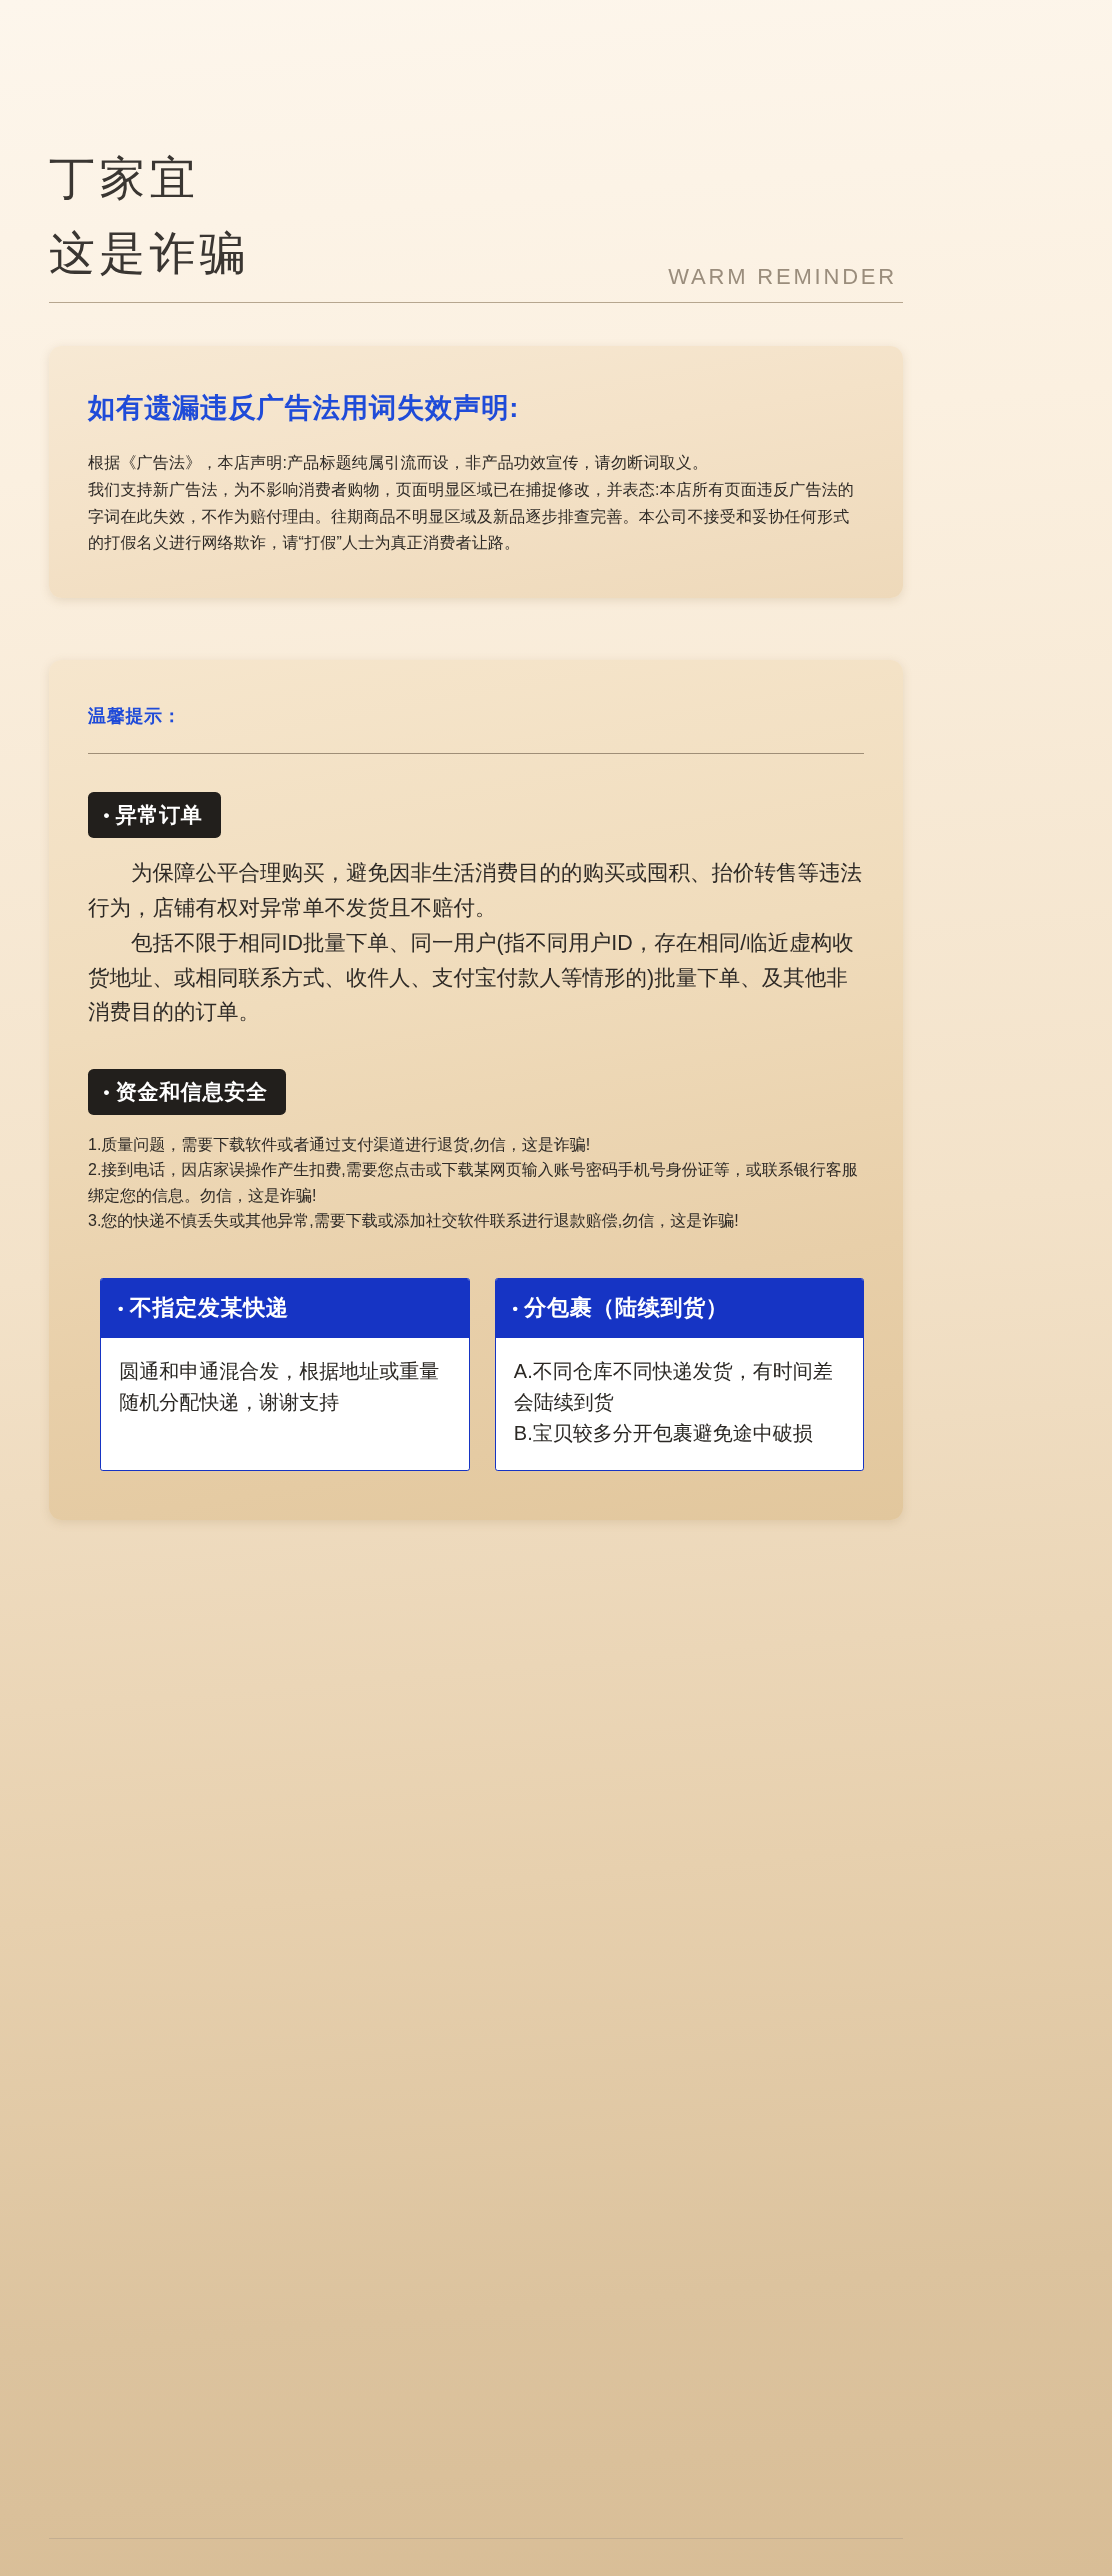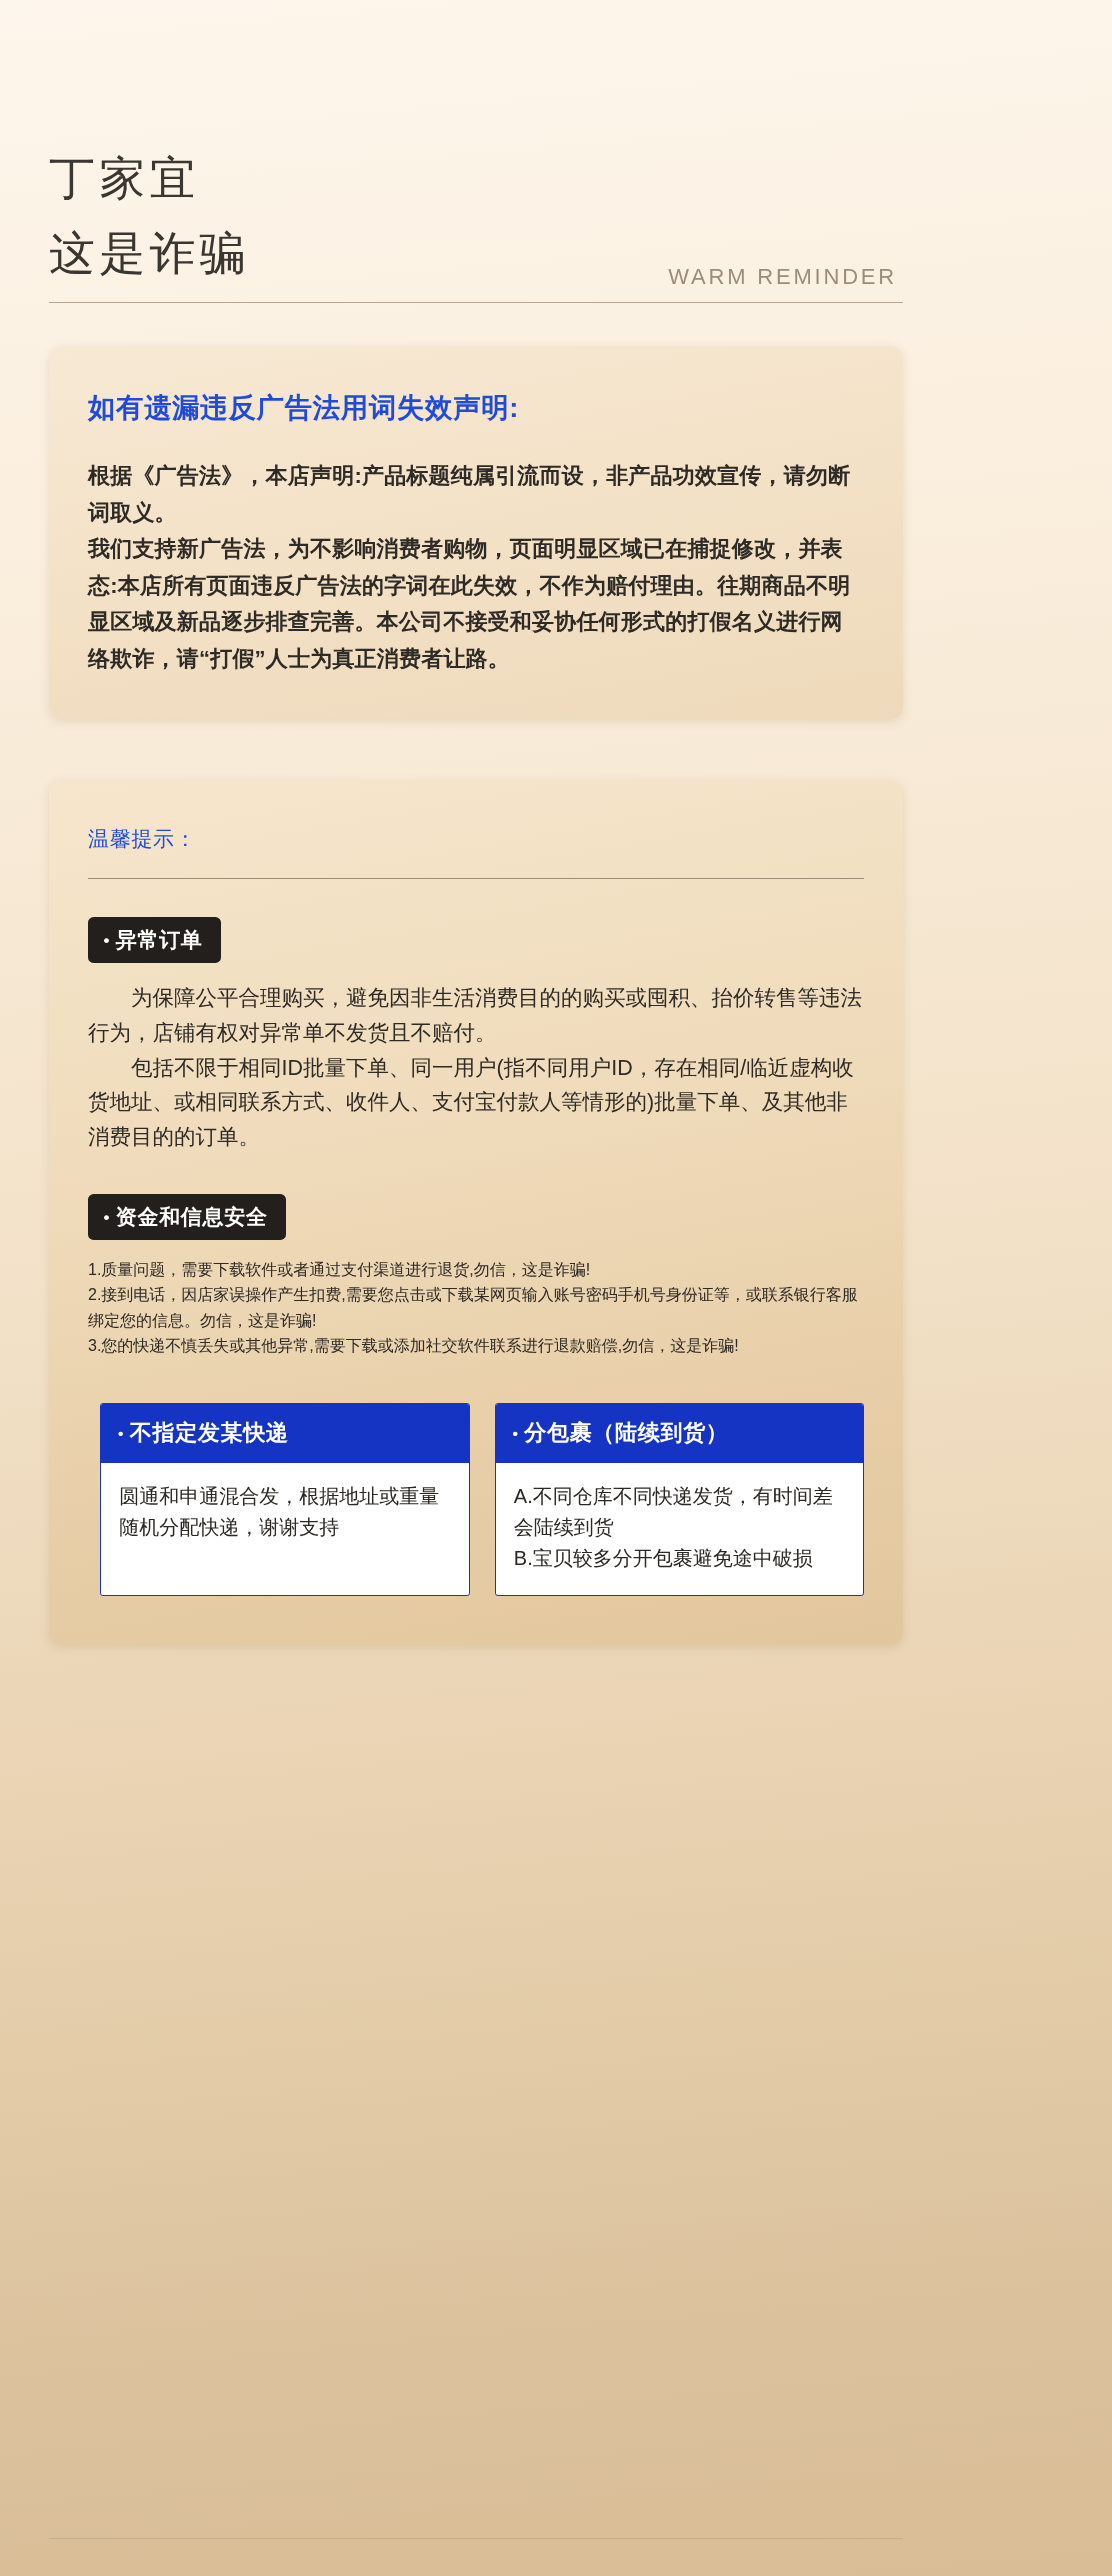--- a/index.html
+++ b/index.html
@@ -70,43 +70,42 @@
   .card-statement {
     padding: 44px 39px 41px 39px;
   }
   .blue-title {
     color: #1f4bd8;
     font-size: 27.4px;
     font-weight: 700;
     letter-spacing: 0.7px;
   }
   .statement-body {
-    margin-top: 32px;
-    font-size: 22px;
+    margin-top: 24px;
+    font-size: 16px;
     line-height: 1.66;
     color: #2e2a26;
     letter-spacing: 0.2px;
-    font-weight: bold;
   }
   .statement-body p {
     margin: 0;
     text-indent: 0;
   }
 
   
   .card-reminder {
     margin-top: 62px;
     padding: 44px 39px 49px 39px;
     background: linear-gradient(170deg, #f6e6cd 0%, #f0dcbc 38%, #e8cfa9 72%, #e2c79d 100%);
     position: relative;
   }
   .reminder-title {
     color: #1f4bd8;
-    font-size: 21px;
-    font-weight: 400;
+    font-size: 18px;
+    font-weight: 700;
     letter-spacing: 0.7px;
   }
   .reminder-rule {
     margin-top: 25px;
     height: 0.7px;
     background: #9f8e77;
     width: 100%;
   }
 
   .pill {

